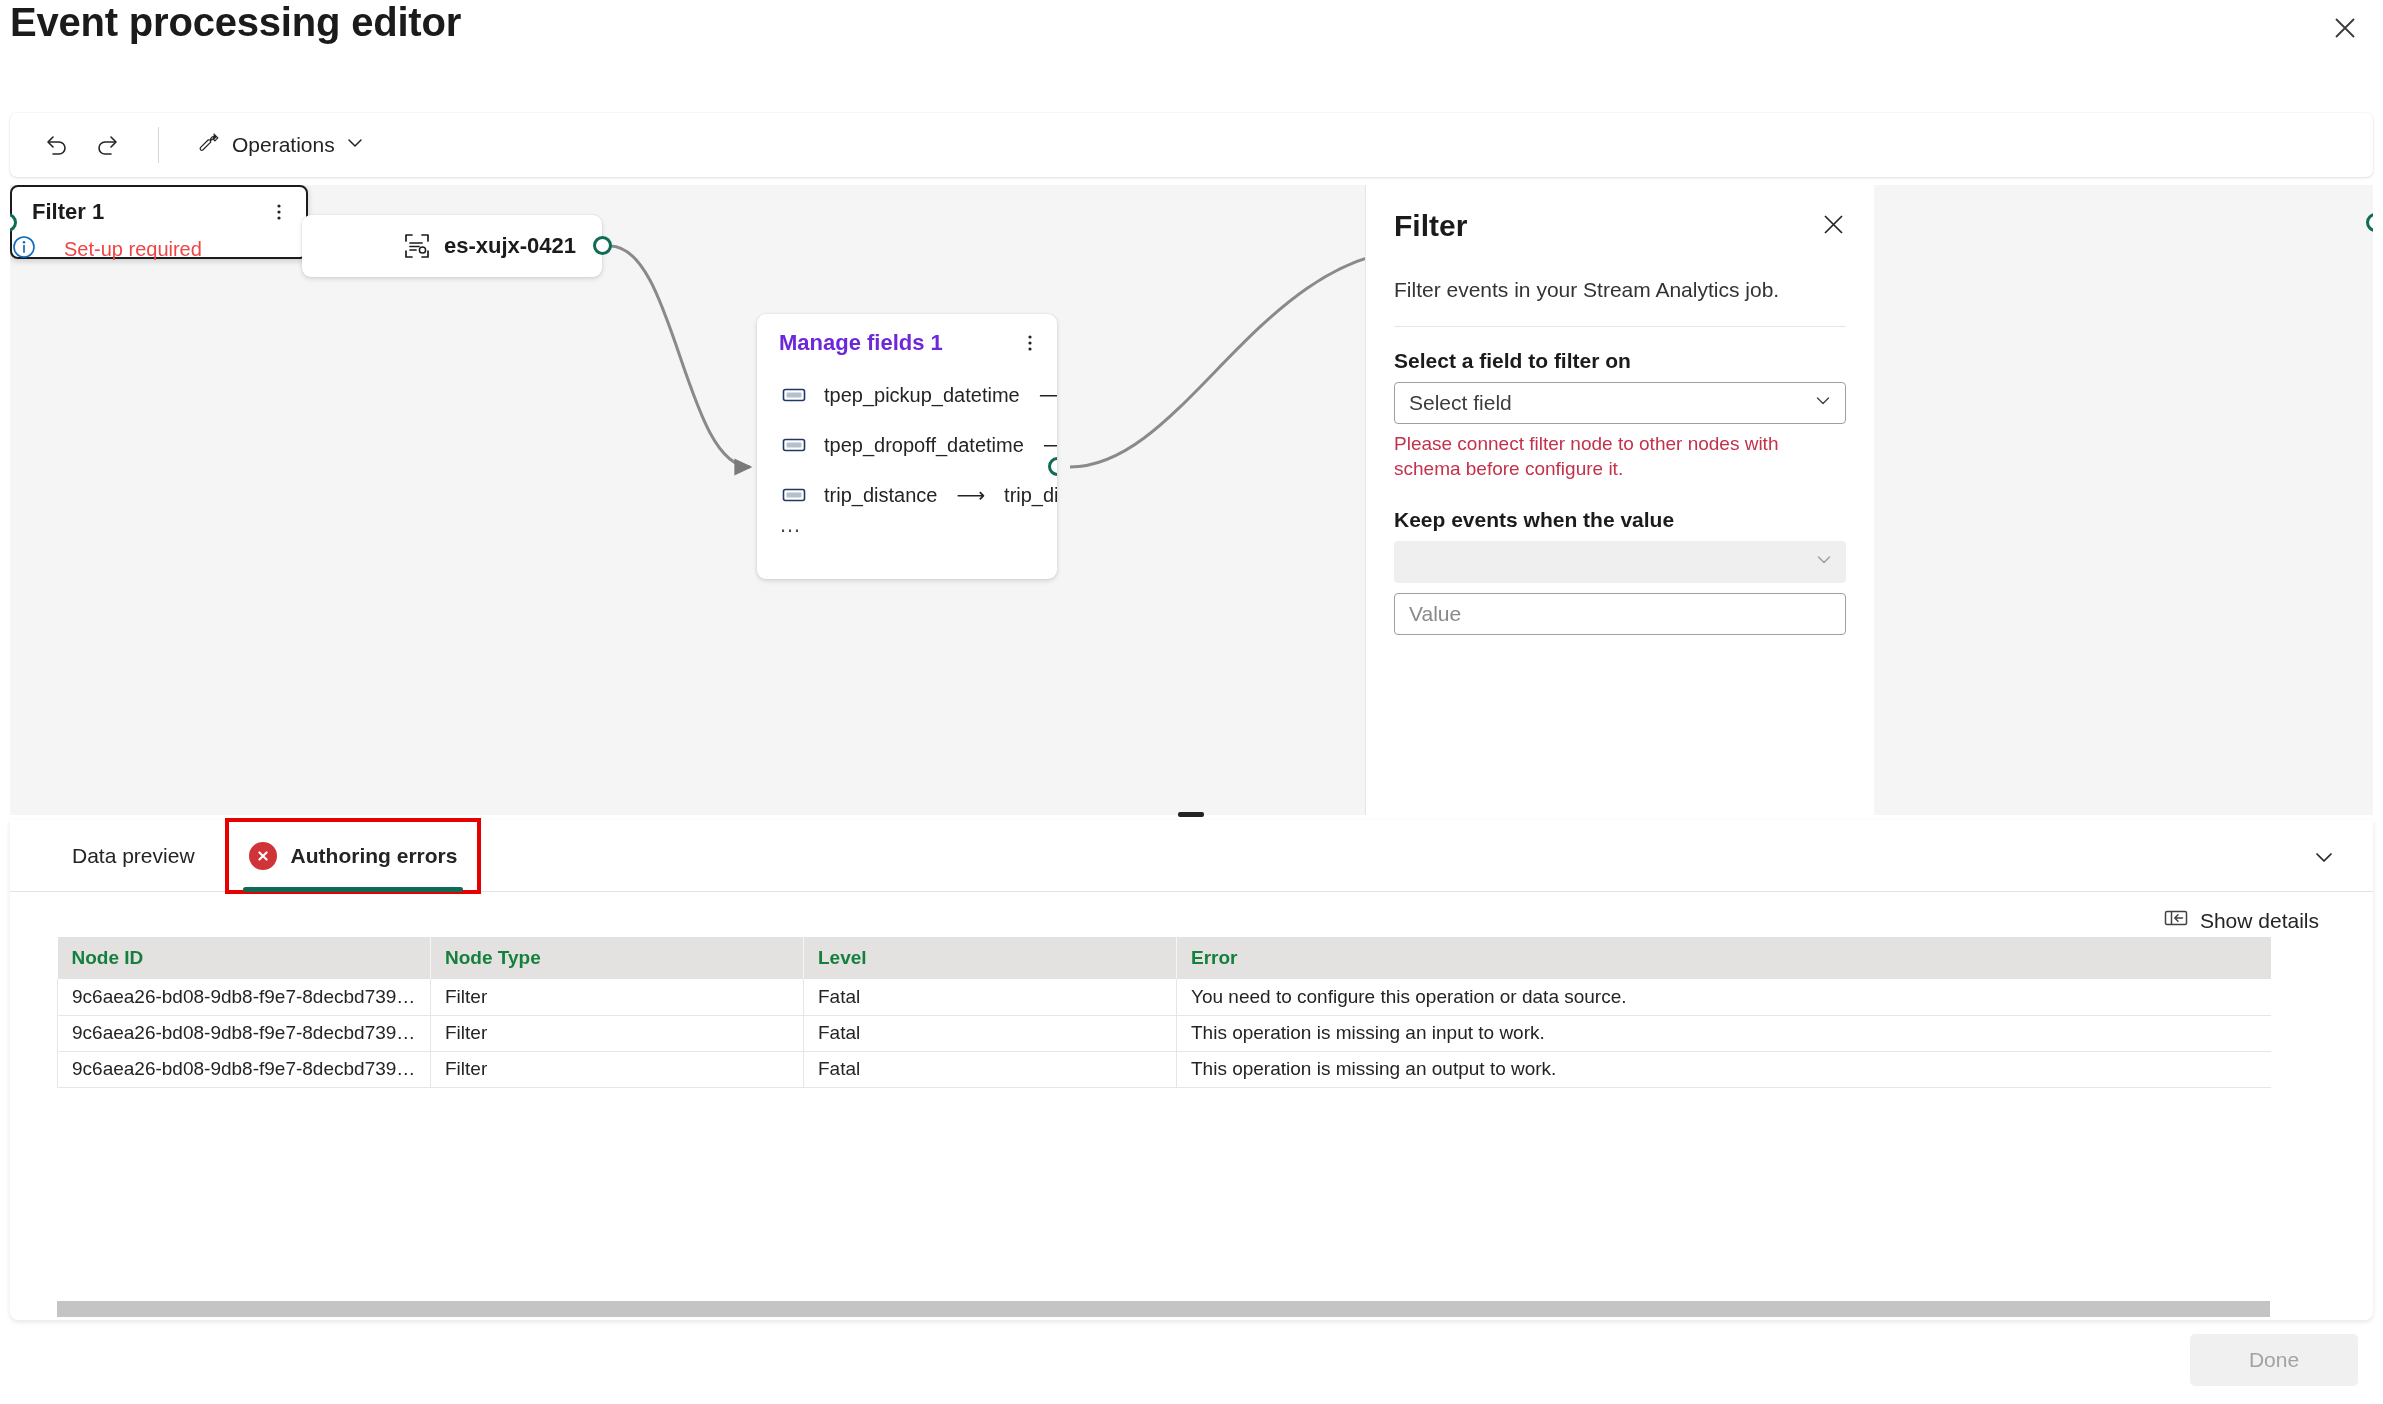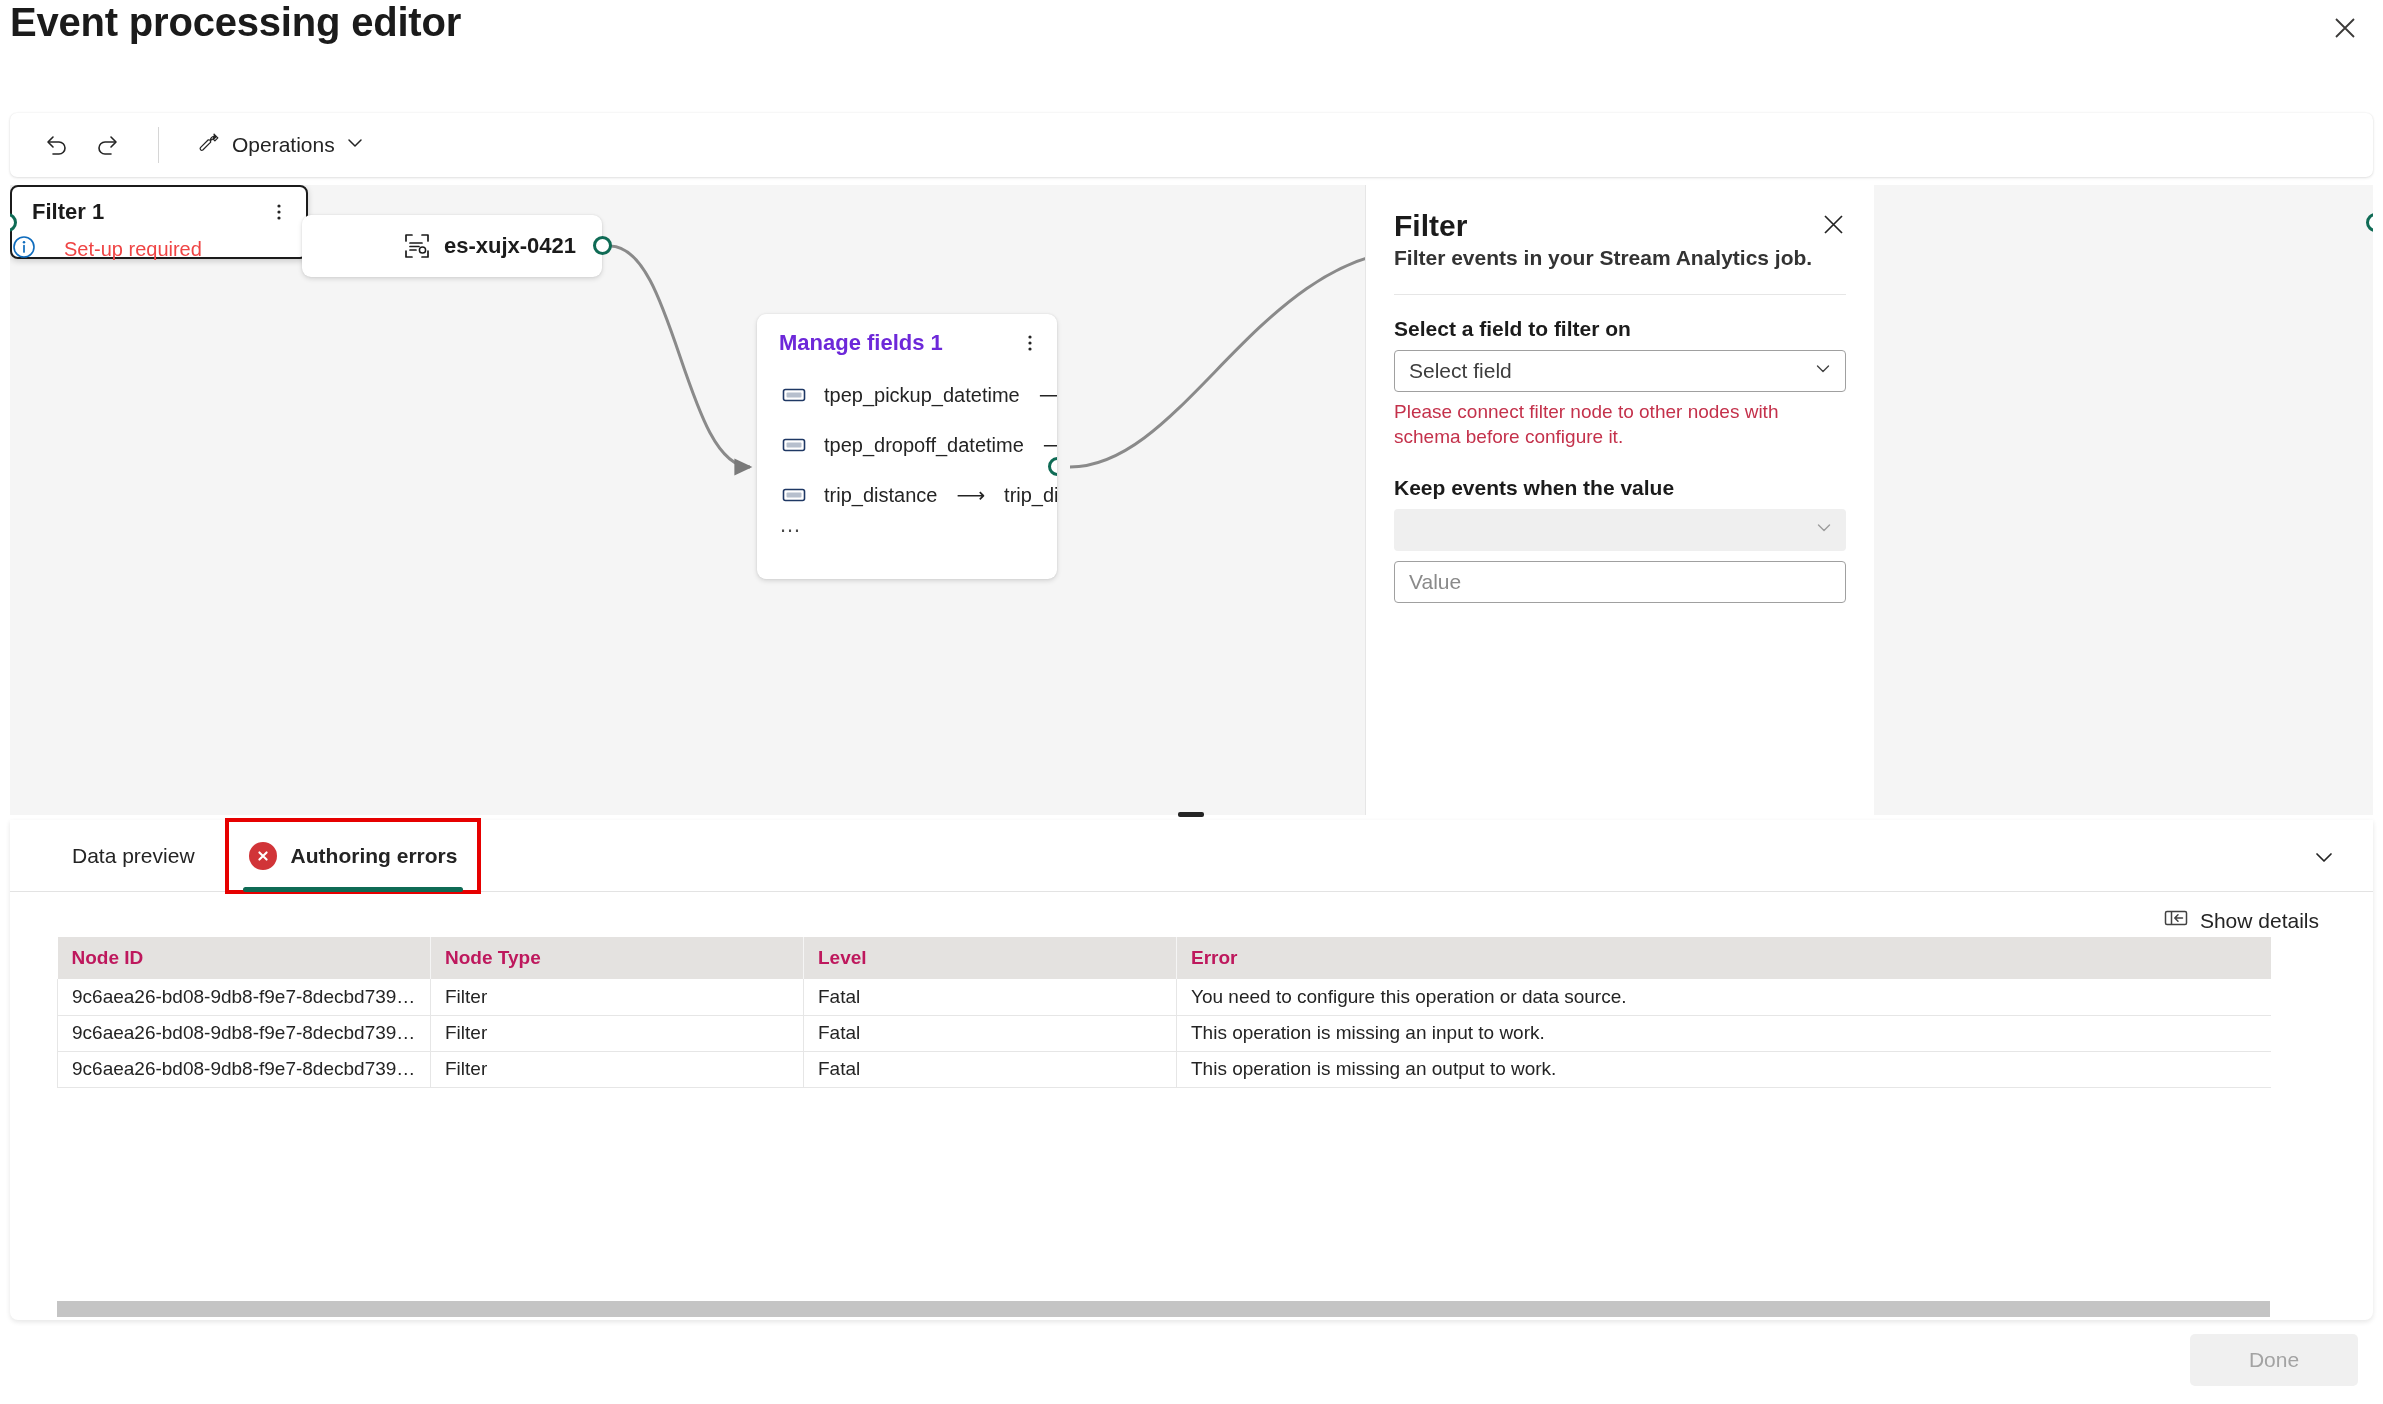--- a/index.html
+++ b/index.html
@@ -140,21 +140,21 @@
     position: absolute; right: 46px; top: 82px;
     display: flex; align-items: center; gap: 12px; font-size: 21px; color: #242424;
     cursor: pointer; padding: 6px 8px; border-radius: 4px;
   }
 
   table.errtbl {
     position: absolute; left: 57px; top: 937px; width: 2213px;
     border-collapse: collapse; table-layout: fixed; font-size: 19px;
   }
   table.errtbl th {
-    background: #e4e2e0; text-align: left; font-weight: 700; color: #be185d;
+    background: #e4e2e0; text-align: left; font-weight: 700; color: #15803d;
     height: 42px; padding: 0 14px; border-right: 1px solid #f5f5f5; white-space: nowrap;
   }
   table.errtbl td {
     height: 36px; padding: 0 14px; color: #242424; border-bottom: 1px solid #e6e6e6;
     border-right: 1px solid #e6e6e6; white-space: nowrap; overflow: hidden; text-overflow: ellipsis;
   }
   table.errtbl td:last-child, table.errtbl th:last-child { border-right: none; }
   table.errtbl tr td:first-child { border-left: 1px solid #e6e6e6; }
 
   .hscroll {
@@ -174,21 +174,21 @@
   .sidepanel {
     position: absolute; left: 1864px; top: 185px; width: 509px; height: 630px;
     background: #ffffff; border-left: 1px solid #e6e6e6;
   }
   .sp-head { position: relative; padding: 24px 28px 0 28px; }
   .sp-title { font-size: 30px; font-weight: 600; color: #1b1b1b; }
   .sp-close {
     position: absolute; right: 20px; top: 18px; width: 42px; height: 42px;
     display: flex; align-items: center; justify-content: center; cursor: pointer; border-radius: 5px;
   }
-  .sp-desc { font-size: 21px; color: #333; margin-top: 3px; font-weight: bold; }
+  .sp-desc { font-size: 21px; color: #333; margin-top: 35px; }
   .sp-divider { height: 1px; background: #e6e6e6; margin-top: 24px; }
   .sp-body { padding: 22px 28px 0 28px; }
   .sp-label { font-size: 21px; font-weight: 600; color: #1b1b1b; margin-bottom: 9px; }
   .sp-select {
     position: relative; height: 42px; border: 1px solid #a0a0a0; border-radius: 4px;
     background: #fff; display: flex; align-items: center; padding: 0 14px;
     font-size: 21px; color: #3d3d3d; cursor: pointer;
   }
   .sp-select.disabled { border: none; background: #efefef; color: #a3a3a3; cursor: default; }
   .sp-select .chev { position: absolute; right: 13px; top: 50%; transform: translateY(-50%); }

